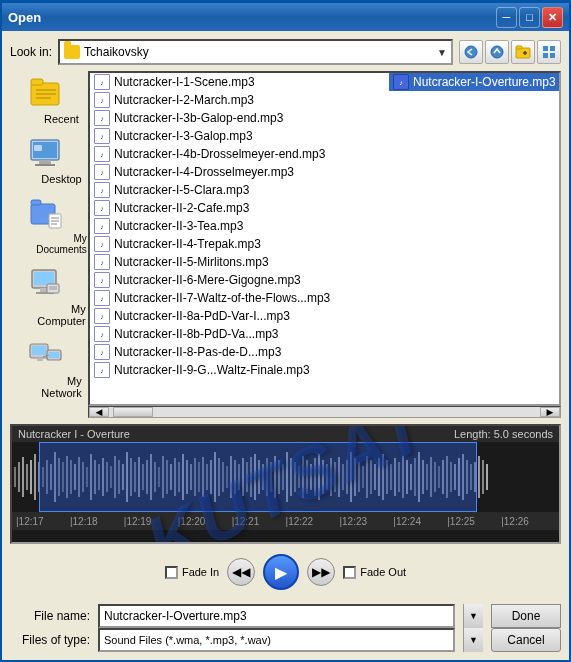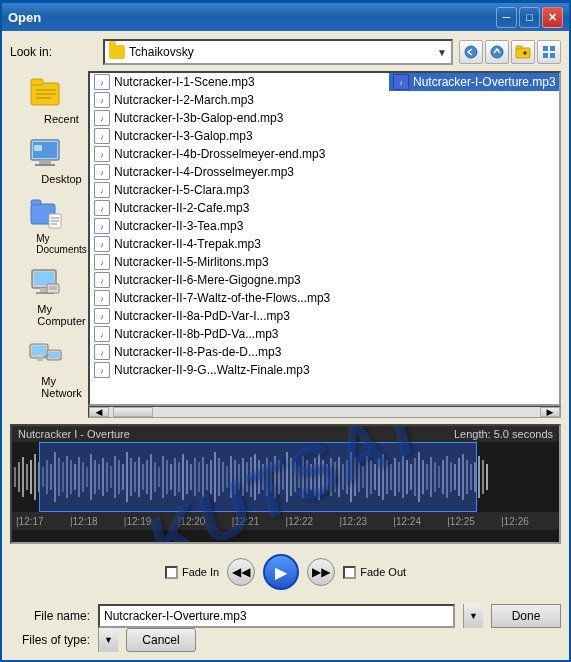--- a/index.html
+++ b/index.html
@@ -82,21 +82,20 @@
 
     .look-in-combo {
       flex: 1;
       height: 24px;
       border: 1px solid #999;
       background: white;
       display: flex;
       align-items: center;
       padding: 0 4px;
       gap: 4px;
-      margin-left: 45px;
     }
 
     .folder-icon-small {
       width: 16px;
       height: 14px;
       background: #f5c518;
       border-radius: 0 2px 2px 2px;
       position: relative;
       flex-shrink: 0;
     }
@@ -167,21 +166,21 @@
     .sidebar-icon {
       width: 36px;
       height: 36px;
       display: flex;
       align-items: center;
       justify-content: center;
     }
 
     .sidebar-label {
       font-size: 11px;
-      text-align: left;
+      text-align: right;
       padding-left: 31px;
     }
 
     .file-list-container {
       flex: 1;
       border: 2px inset #999;
       background: white;
       overflow-y: auto;
       overflow-x: hidden;
     }
@@ -819,19 +818,22 @@
       <div class="form-row">
         <span class="form-label">File name:</span>
         <div class="form-input" style="flex:1;border:2px inset #999;background:white;height:24px;display:flex;align-items:center;padding:0 4px;">
           <span>Nutcracker-I-Overture.mp3</span>
         </div>
         <div class="combo-btn">▼</div>
         <div class="action-btn" style="background:linear-gradient(to bottom,#eee,#d0d0d0);border:1px solid #888;border-radius:0;width:70px;height:24px;display:flex;align-items:center;justify-content:center;cursor:pointer;">Done</div>
       </div>
       <div class="form-row">
         <span class="form-label">Files of type:</span>
+        <div class="form-combo" style="flex:1;border:2px inset #999;background:white;height:24px;display:flex;align-items:center;padding:0 4px;overflow:hidden;">
+          <span style="font-size:11px;">Sound Files (*.wma, *.mp3, *.wav)</span>
+        </div>
         <div class="combo-btn">▼</div>
         <div class="action-btn" style="background:linear-gradient(to bottom,#eee,#d0d0d0);border:1px solid #888;border-radius:3px;width:70px;height:24px;display:flex;align-items:center;justify-content:center;cursor:pointer;">Cancel</div>
       </div>
     </div>
 
   </div>
 </div>
 
 </body></html>

